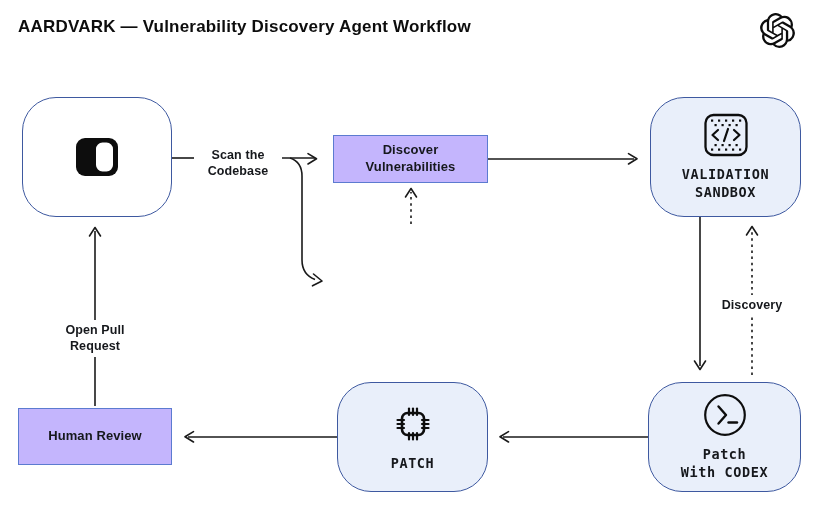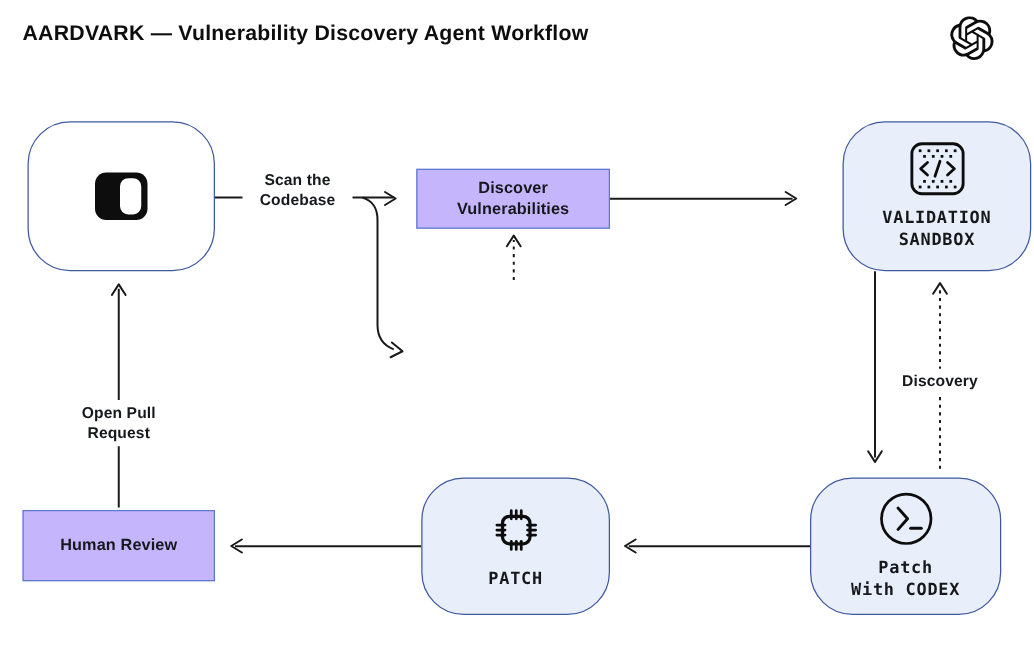--- a/index.html
+++ b/index.html
@@ -45,26 +45,26 @@
     text-align:center;color:var(--label_text);
   }
   
   .elabel{
     position:absolute;background:var(--background);
     font-size:12.5px;font-weight:700;letter-spacing:.1px;line-height:1.3;
     text-align:center;color:var(--label_text);padding:2px 0;
   }
   #node-git{left:22px;top:97px;width:150px;height:120px;}
   #box-discover{left:333px;top:135px;width:155px;height:48px;}
-  #node-validation{left:650px;top:97px;width:151px;height:120px;margin-left:24px;}
+  #node-validation{left:650px;top:97px;width:151px;height:120px;}
   #node-threat{left:337px;top:228px;width:151px;height:110px;}
   #node-patch-codex{left:648px;top:382px;width:153px;height:110px;}
   #node-patch{left:337px;top:382px;width:151px;height:110px;}
   #box-human{left:18px;top:408px;width:154px;height:57px;}
-  #label-scan{left:194px;top:134px;width:88px;}
+  #label-scan{left:194px;top:145px;width:88px;}
   #label-openpr{left:51px;top:320px;width:88px;}
   #label-revalidate{left:712px;top:295px;width:80px;}
   .icon{display:block;}
 </style>
 </head>
 <body>
 
 <div id="canvas">
 
   <div class="title">AARDVARK — Vulnerability Discovery Agent Workflow</div>

